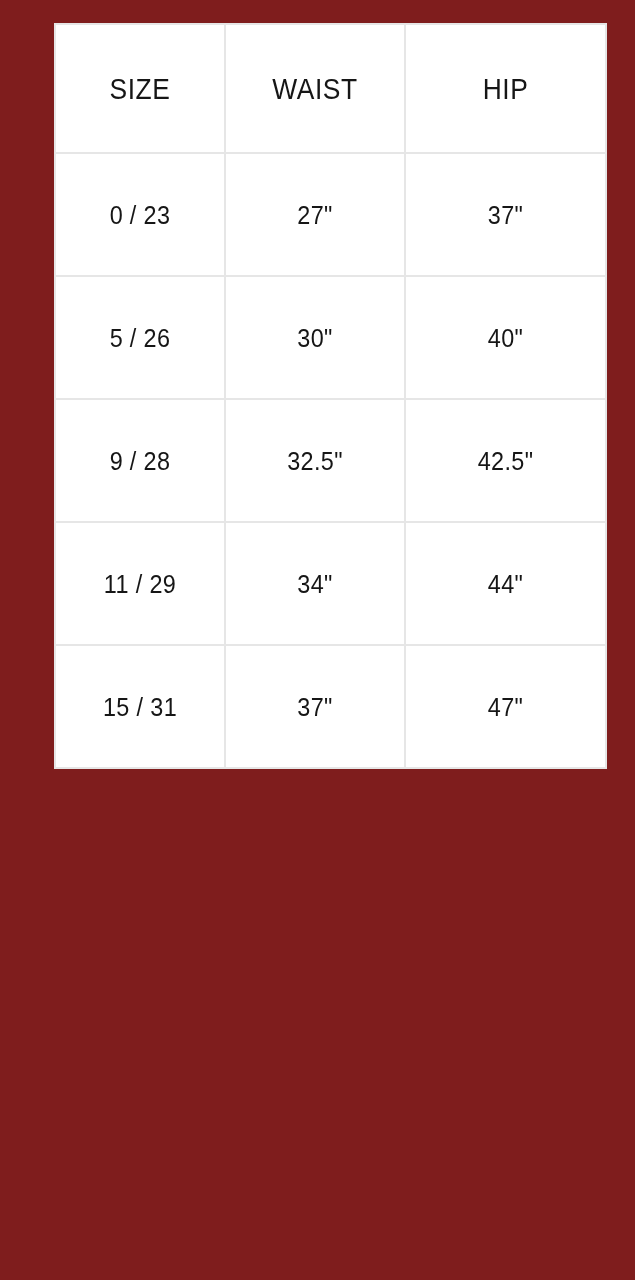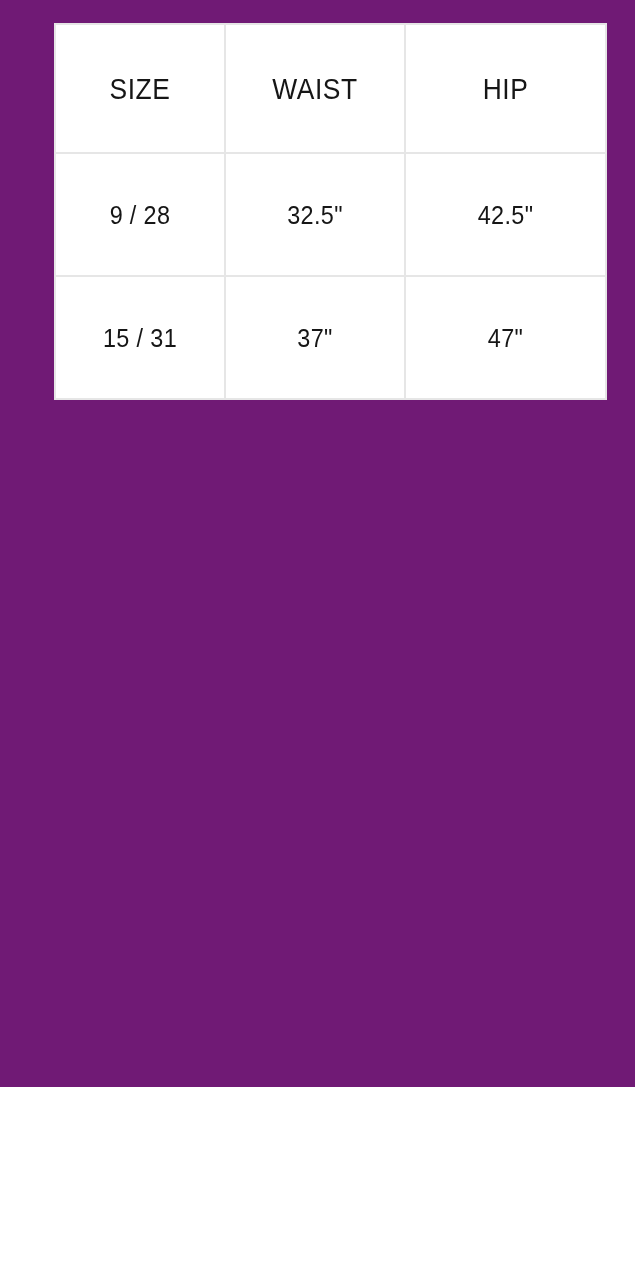--- a/index.html
+++ b/index.html
@@ -10,22 +10,22 @@
   body {
     width: 635px;
     height: 1280px;
     font-family: "Liberation Sans", "DejaVu Sans", sans-serif;
     -webkit-font-smoothing: antialiased;
   }
 
   .page {
     position: relative;
     width: 635px;
-    height: 1087px;
-    background: #701a75;
+    height: 1280px;
+    background: #7f1d1d;
     box-sizing: border-box;
   }
 
   .size-chart-wrap {
     position: absolute;
     left: 54px;
     top: 23px;
     width: 551px;
   }
 
@@ -93,27 +93,60 @@
             <span class="cell-inner">WAIST</span>
           </th>
           <th>
             <span class="cell-inner">HIP</span>
           </th>
         </tr>
       </thead>
       <tbody>
         <tr>
           <td>
+              <span class="cell-inner">0 / 23</span>
+            </td>
+          <td>
+              <span class="cell-inner">27"</span>
+            </td>
+          <td>
+              <span class="cell-inner">37"</span>
+            </td>
+        </tr>
+        <tr>
+          <td>
+              <span class="cell-inner">5 / 26</span>
+            </td>
+          <td>
+              <span class="cell-inner">30"</span>
+            </td>
+          <td>
+              <span class="cell-inner">40"</span>
+            </td>
+        </tr>
+        <tr>
+          <td>
               <span class="cell-inner">9 / 28</span>
             </td>
           <td>
               <span class="cell-inner">32.5"</span>
             </td>
           <td>
               <span class="cell-inner">42.5"</span>
+            </td>
+        </tr>
+        <tr>
+          <td>
+              <span class="cell-inner">11 / 29</span>
+            </td>
+          <td>
+              <span class="cell-inner">34"</span>
+            </td>
+          <td>
+              <span class="cell-inner">44"</span>
             </td>
         </tr>
         <tr>
           <td>
               <span class="cell-inner">15 / 31</span>
             </td>
           <td>
               <span class="cell-inner">37"</span>
             </td>
           <td>

